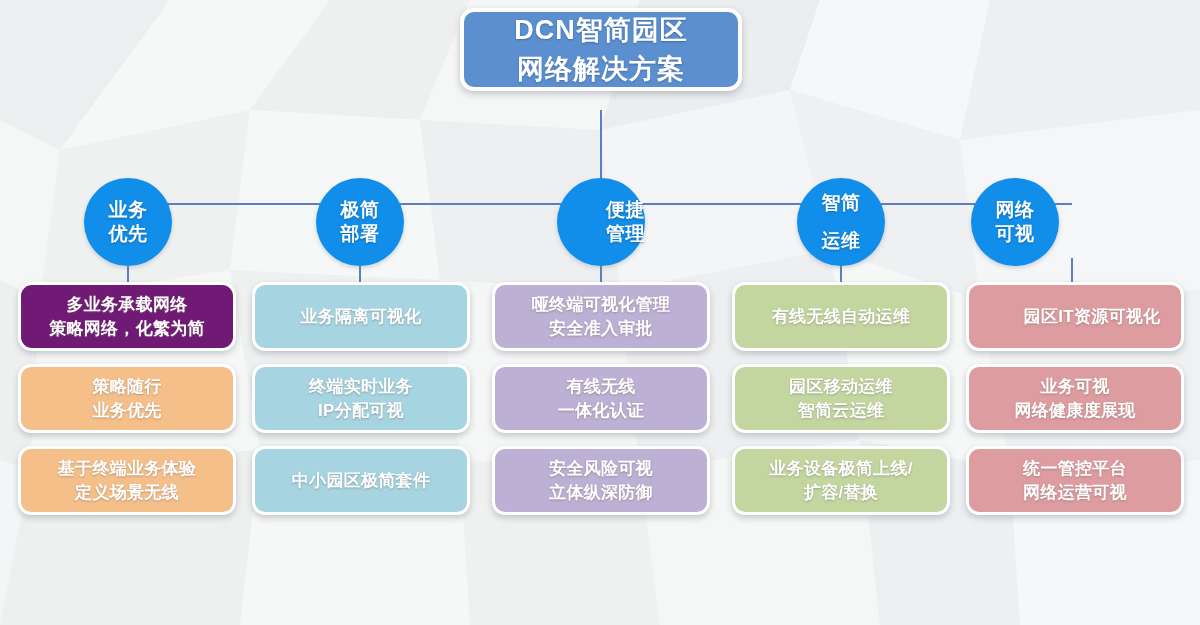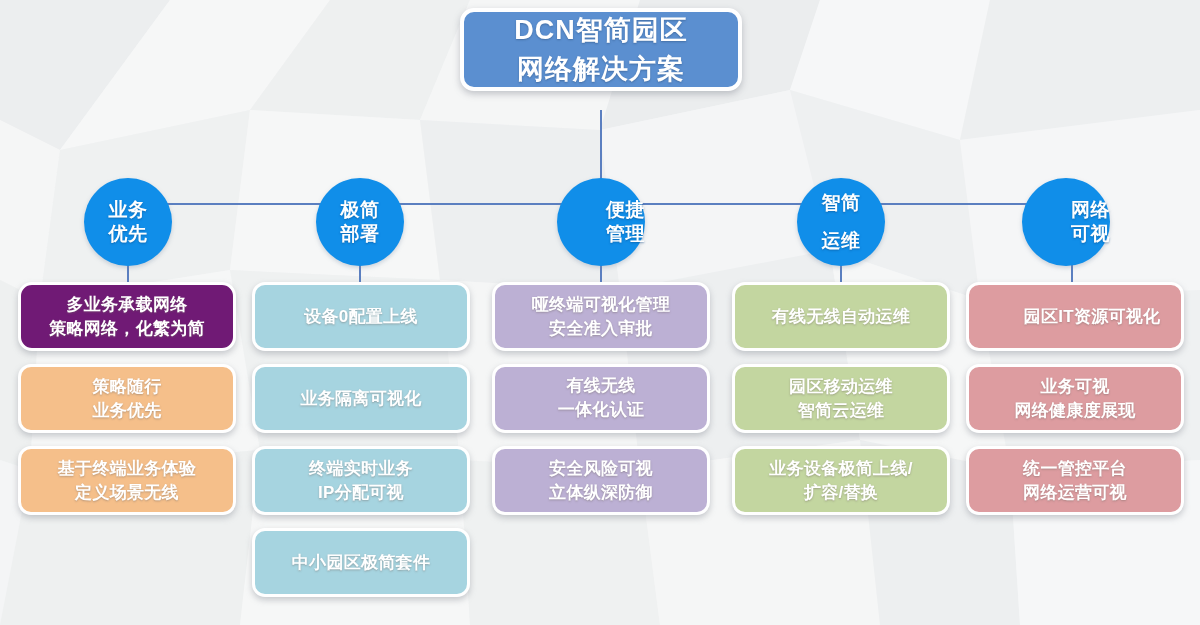--- a/index.html
+++ b/index.html
@@ -182,59 +182,56 @@
         <div class="pillar-line">部署</div>
       </div>
       <div class="pillar" style="left: 557px; top: 178px; background: rgb(16, 142, 233); align-items: flex-end;">
         <div class="pillar-line">便捷</div>
         <div class="pillar-line">管理</div>
       </div>
       <div class="pillar" style="left: 797px; top: 178px; background: rgb(16, 142, 233); gap: 14px;">
         <div class="pillar-line">智简</div>
         <div class="pillar-line">运维</div>
       </div>
-      <div class="pillar" style="left: 1022px; top: 178px; background: rgb(16, 142, 233); align-items: flex-end;">
+      <div class="pillar" style="left: 971px; top: 178px; background: rgb(16, 142, 233);">
         <div class="pillar-line">网络</div>
         <div class="pillar-line">可视</div>
       </div>
       <div class="column" style="left: 18px;">
         <div class="card tall" style="background: #701a75; border-radius: 14px;">
           <div class="card-line">多业务承载网络</div>
           <div class="card-line">策略网络，化繁为简</div>
         </div>
         <div class="card tall" style="background: rgb(245, 191, 138);">
           <div class="card-line">策略随行</div>
           <div class="card-line">业务优先</div>
         </div>
         <div class="card tall" style="background: rgb(245, 191, 138);">
           <div class="card-line">基于终端业务体验</div>
           <div class="card-line">定义场景无线</div>
         </div>
       </div>
       <div class="column" style="left: 252px;">
         <div class="card" style="background: rgb(166, 212, 224);">
-          <div class="card-line">设备0配置上线</div>
-        </div>
-        <div class="card" style="background: rgb(166, 212, 224);">
           <div class="card-line">业务隔离可视化</div>
         </div>
         <div class="card tall" style="background: rgb(166, 212, 224);">
           <div class="card-line">终端实时业务</div>
           <div class="card-line">IP分配可视</div>
         </div>
         <div class="card" style="background: rgb(166, 212, 224);">
           <div class="card-line">中小园区极简套件</div>
         </div>
       </div>
       <div class="column" style="left: 492px;">
         <div class="card tall" style="background: rgb(188, 176, 212);">
           <div class="card-line">哑终端可视化管理</div>
           <div class="card-line">安全准入审批</div>
         </div>
-        <div class="card tall" style="background: rgb(188, 176, 212); font-family: Liberation Mono, monospace;">
+        <div class="card tall" style="background: rgb(188, 176, 212);">
           <div class="card-line">有线无线</div>
           <div class="card-line">一体化认证</div>
         </div>
         <div class="card tall" style="background: rgb(188, 176, 212);">
           <div class="card-line">安全风险可视</div>
           <div class="card-line">立体纵深防御</div>
         </div>
       </div>
       <div class="column" style="left: 732px;">
         <div class="card" style="background: rgb(195, 214, 160);">

